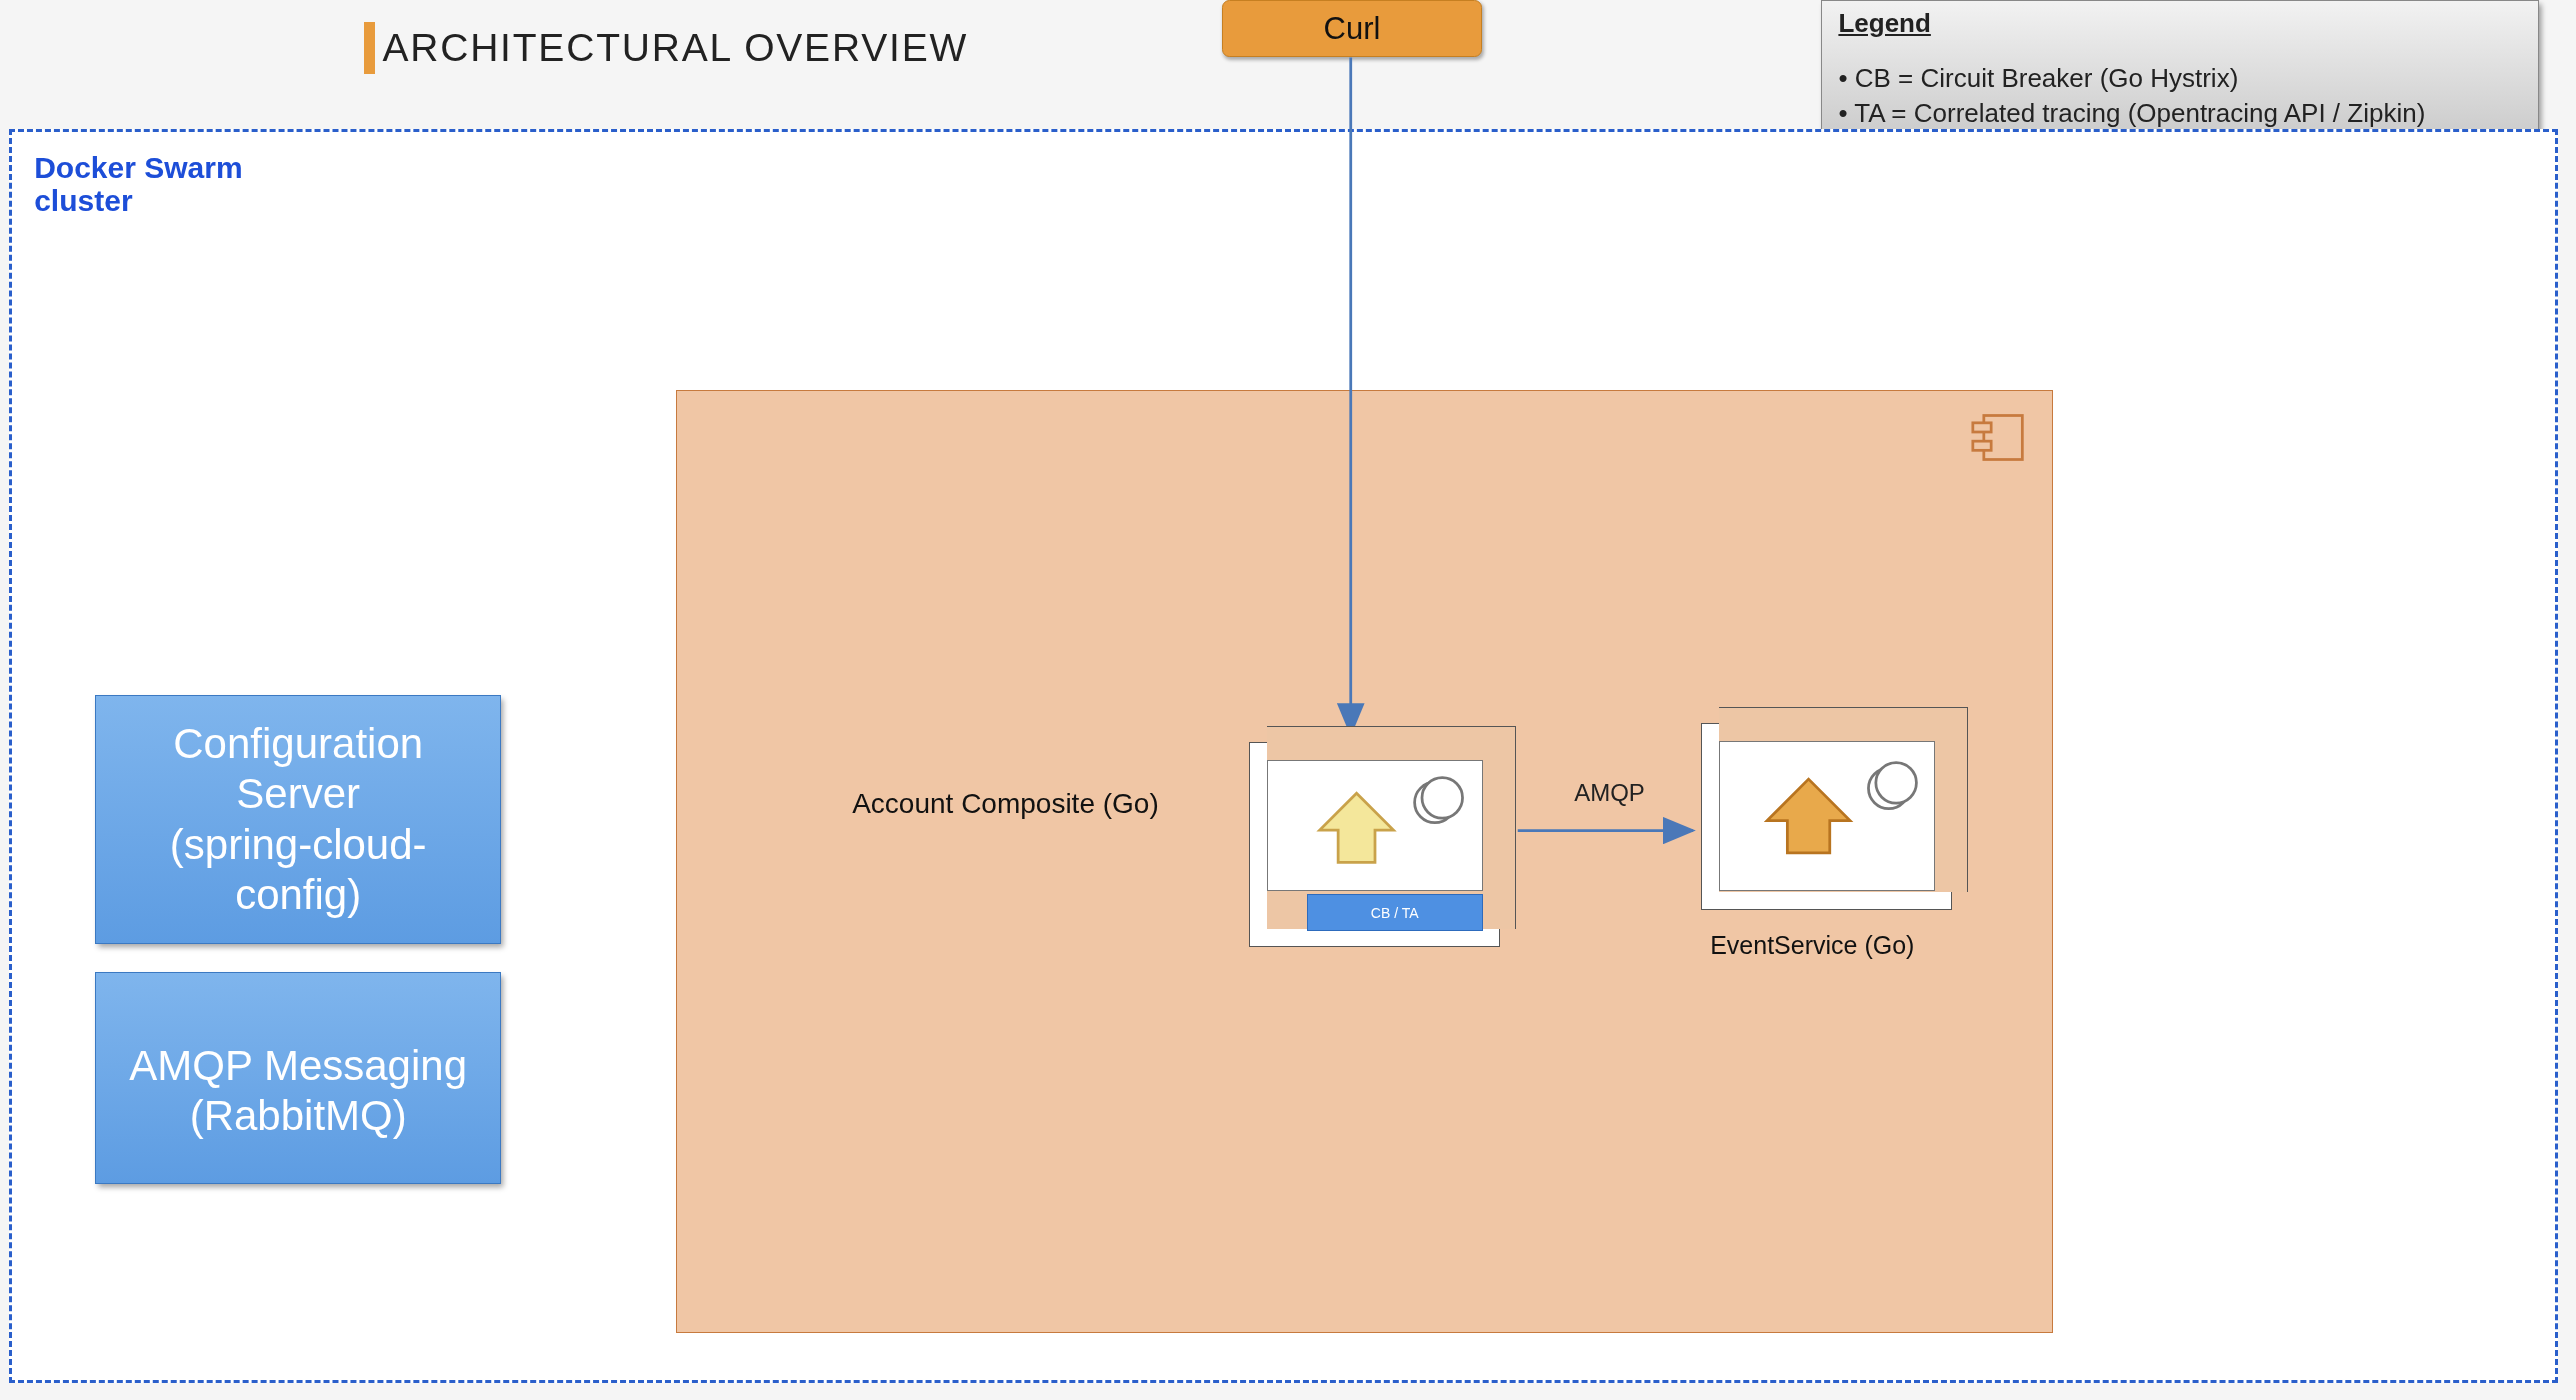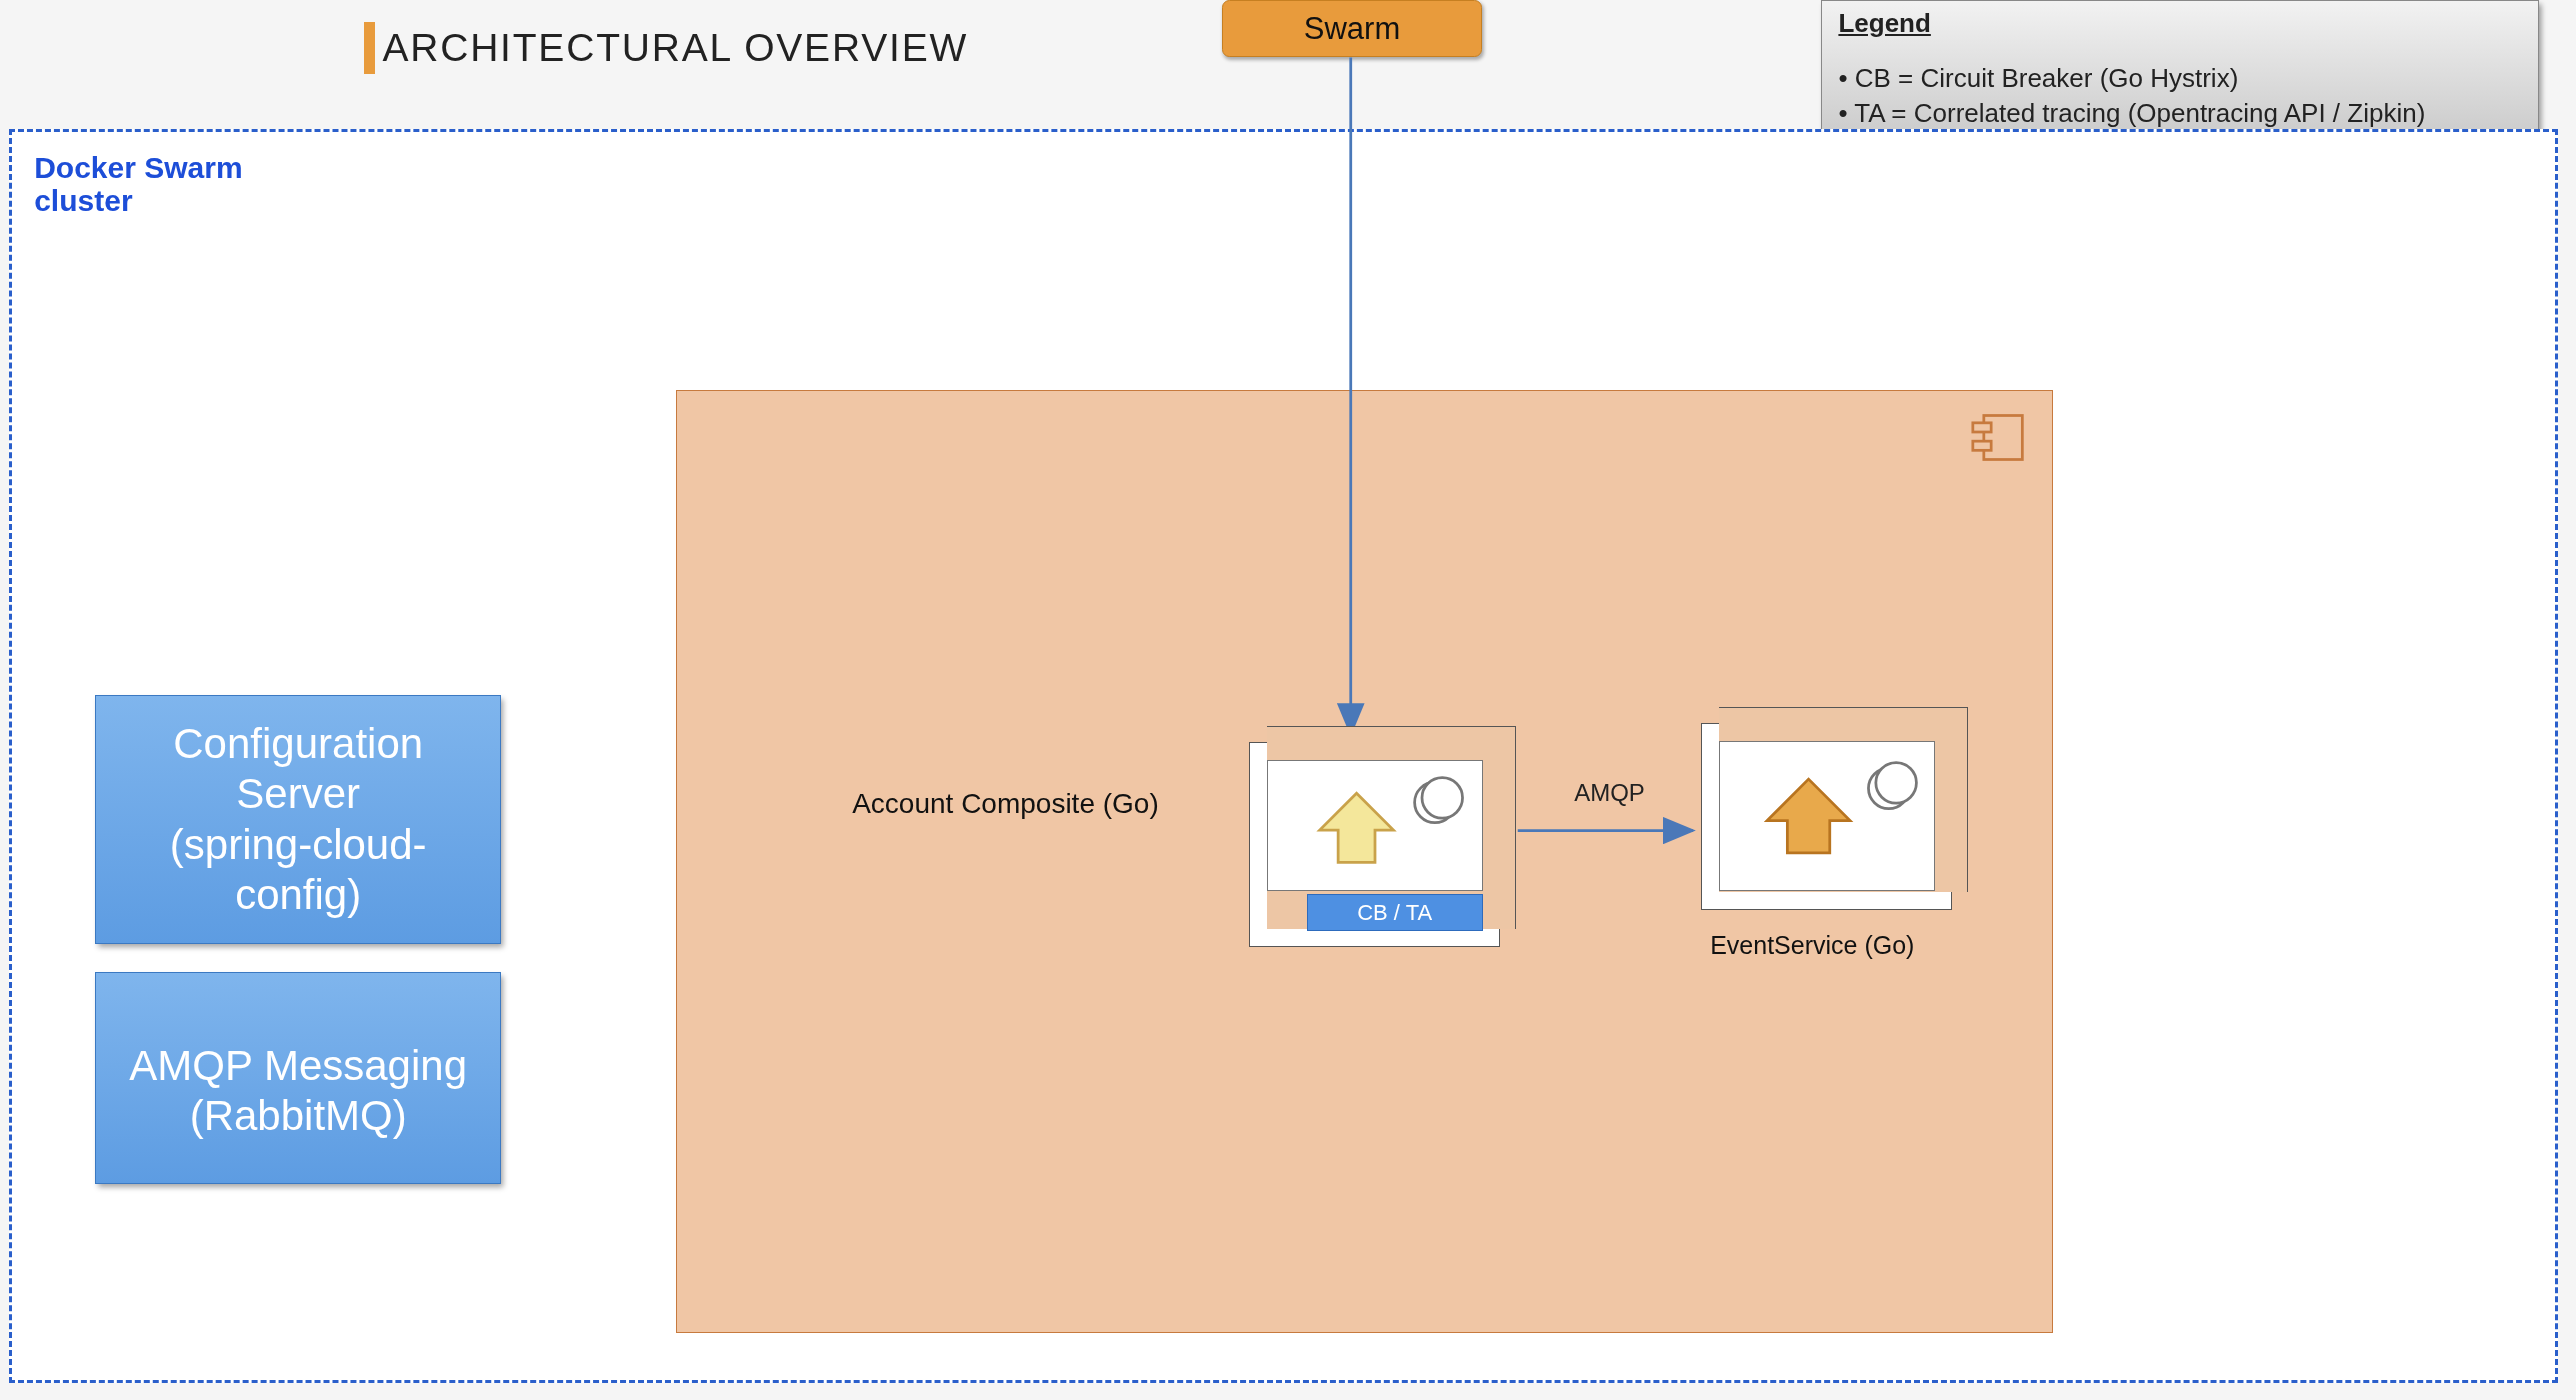--- a/index.html
+++ b/index.html
@@ -153,21 +153,21 @@
     position: absolute;
     left: 16.6px; right: 16.6px;
     bottom: 14.8px;
     height: 35px;
     background: #4E90E2;
     border: 0.9px solid #2d6bbd;
     color: #fff;
     display: flex;
     align-items: center;
     justify-content: center;
-    font-size: 22px;
+    font-size: 14px;
     margin-left: 40px;
   }
 
   .svc-label {
     position: absolute;
     font-size: 28px;
     color: #111;
   }
 
   .arrow-label {
@@ -184,21 +184,21 @@
 </style>
 </head>
 <body>
 
 <div class="title-bar">
   <div class="title-accent"></div>
   <div class="title-text">ARCHITECTURAL OVERVIEW</div>
 </div>
 
 <div class="curl-box">
-  <span>Swarm</span>
+  <span>Curl</span>
 </div>
 
 <div class="legend-box">
   <div class="legend-title">Legend</div>
   <div class="legend-item">• <span>CB = Circuit Breaker (Go Hystrix)</span></div>
   <div class="legend-item">• <span>TA = Correlated tracing (Opentracing API / Zipkin)</span></div>
 </div>
 
 <div class="cluster">
   <div class="cluster-label">

